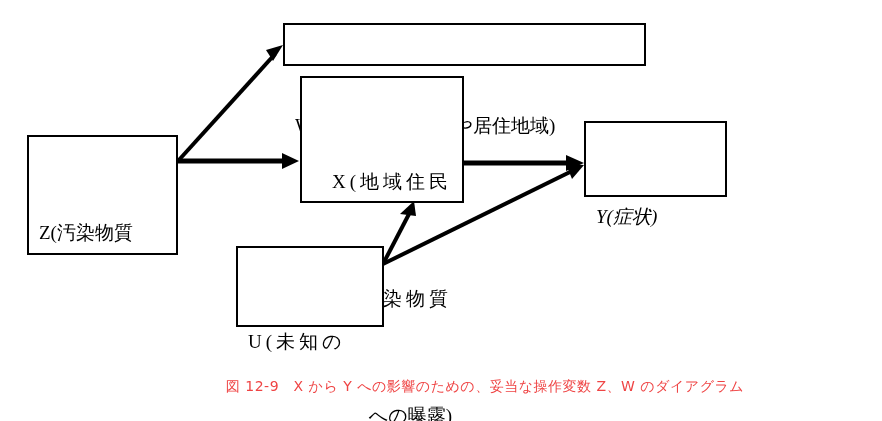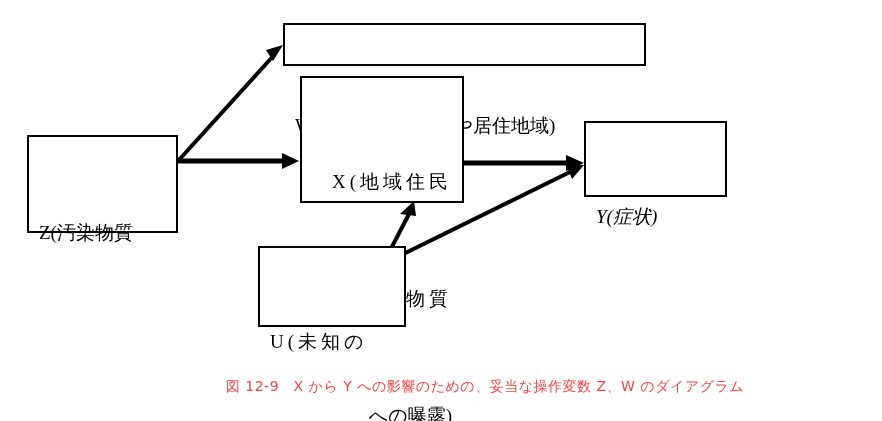--- a/index.html
+++ b/index.html
@@ -38,41 +38,41 @@
     padding: 0 10px;
     box-sizing: border-box;
     font-family: "Liberation Serif", "DejaVu Serif", serif;
     font-size: 19px;
     line-height: 36px;
     color: #000000;
     white-space: pre;
   }
   
   #node-z {
-    left: 27px;  top: 135px;  width: 151px; height: 98px;
+    left: 27px;  top: 135px;  width: 151px; height: 120px;
   }
   #node-z .node-text { top: 6px; }
 
   #node-w {
     left: 283px; top: 23px;   width: 363px; height: 43px;
   }
   #node-w .node-text { top: 1px; line-height: 40px; }
 
   #node-x {
     left: 300px; top: 76px;   width: 164px; height: 127px; text-align: right;
   }
   #node-x .node-text { top: 6px; line-height: 39px; }
 
   #node-y {
     left: 584px; top: 121px;  width: 143px; height: 76px;
   }
   #node-y .node-text { top: 4px; line-height: 36px; font-style: italic; }
 
   #node-u {
-    left: 236px; top: 246px;  width: 148px; height: 81px; margin-left: 22px;
+    left: 236px; top: 246px;  width: 148px; height: 81px;
   }
   #node-u .node-text { top: 4px; line-height: 36px; }
 
   .line1, .line2, .line3 { display: block; }
 
   
   .spread { letter-spacing: 4px; }
 
   #caption {
     position: absolute;

